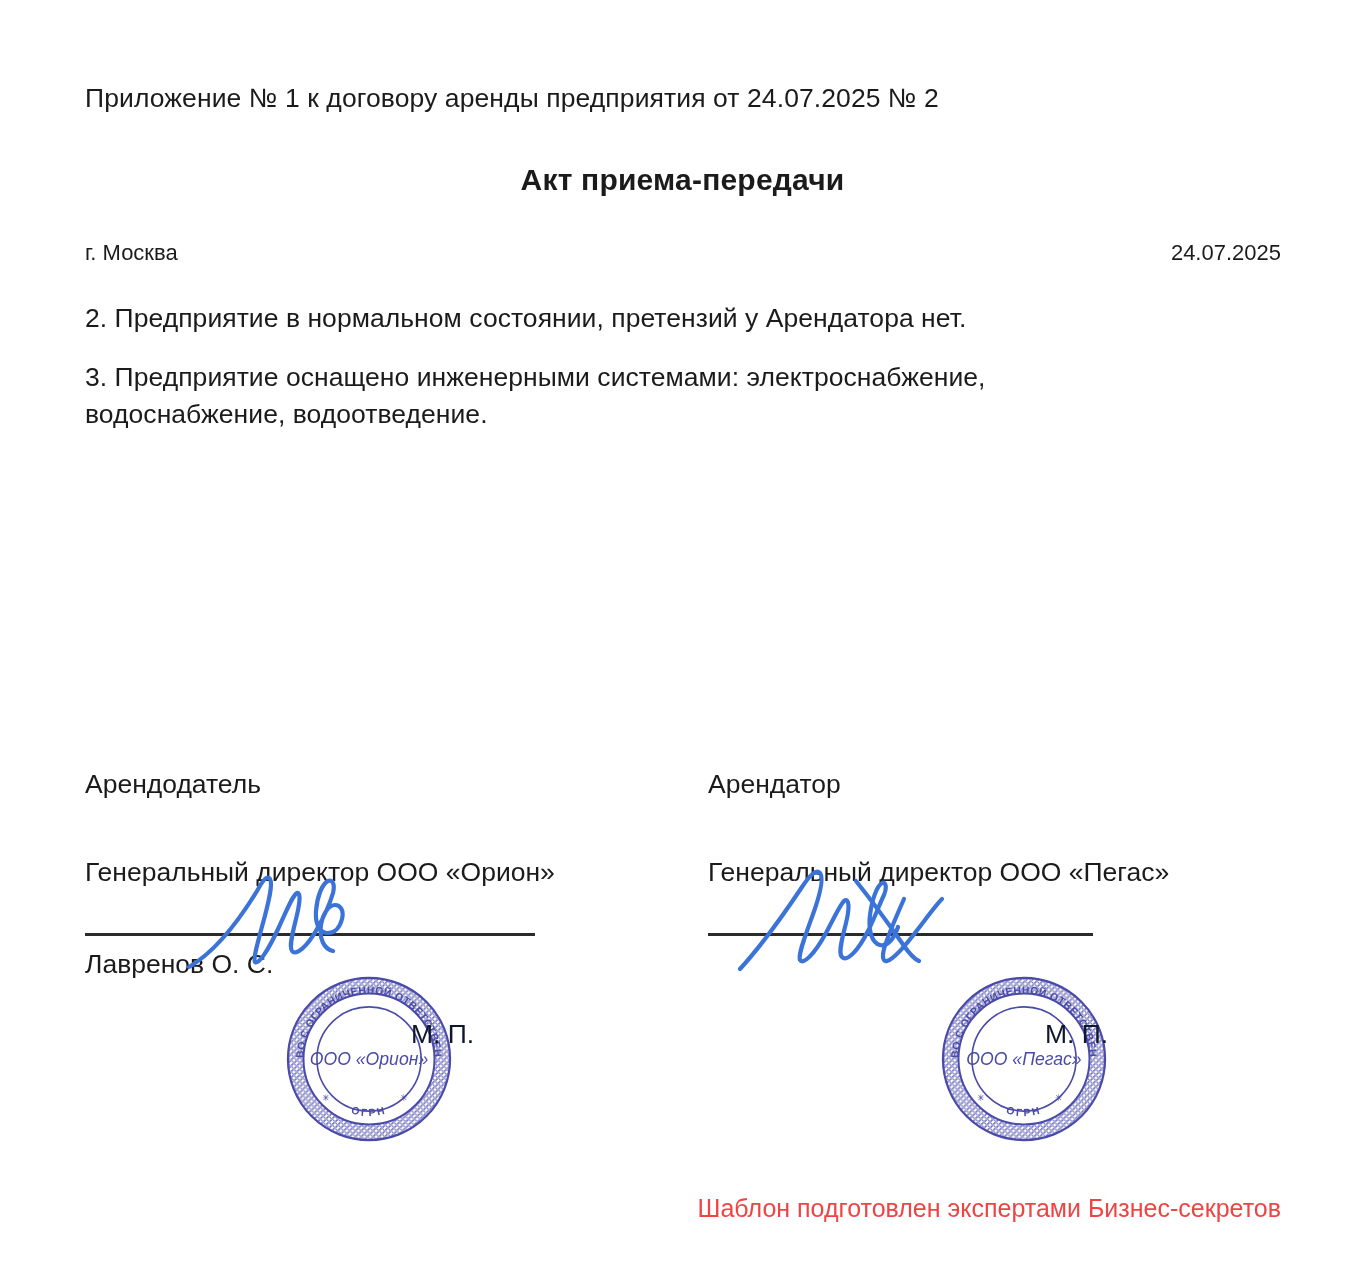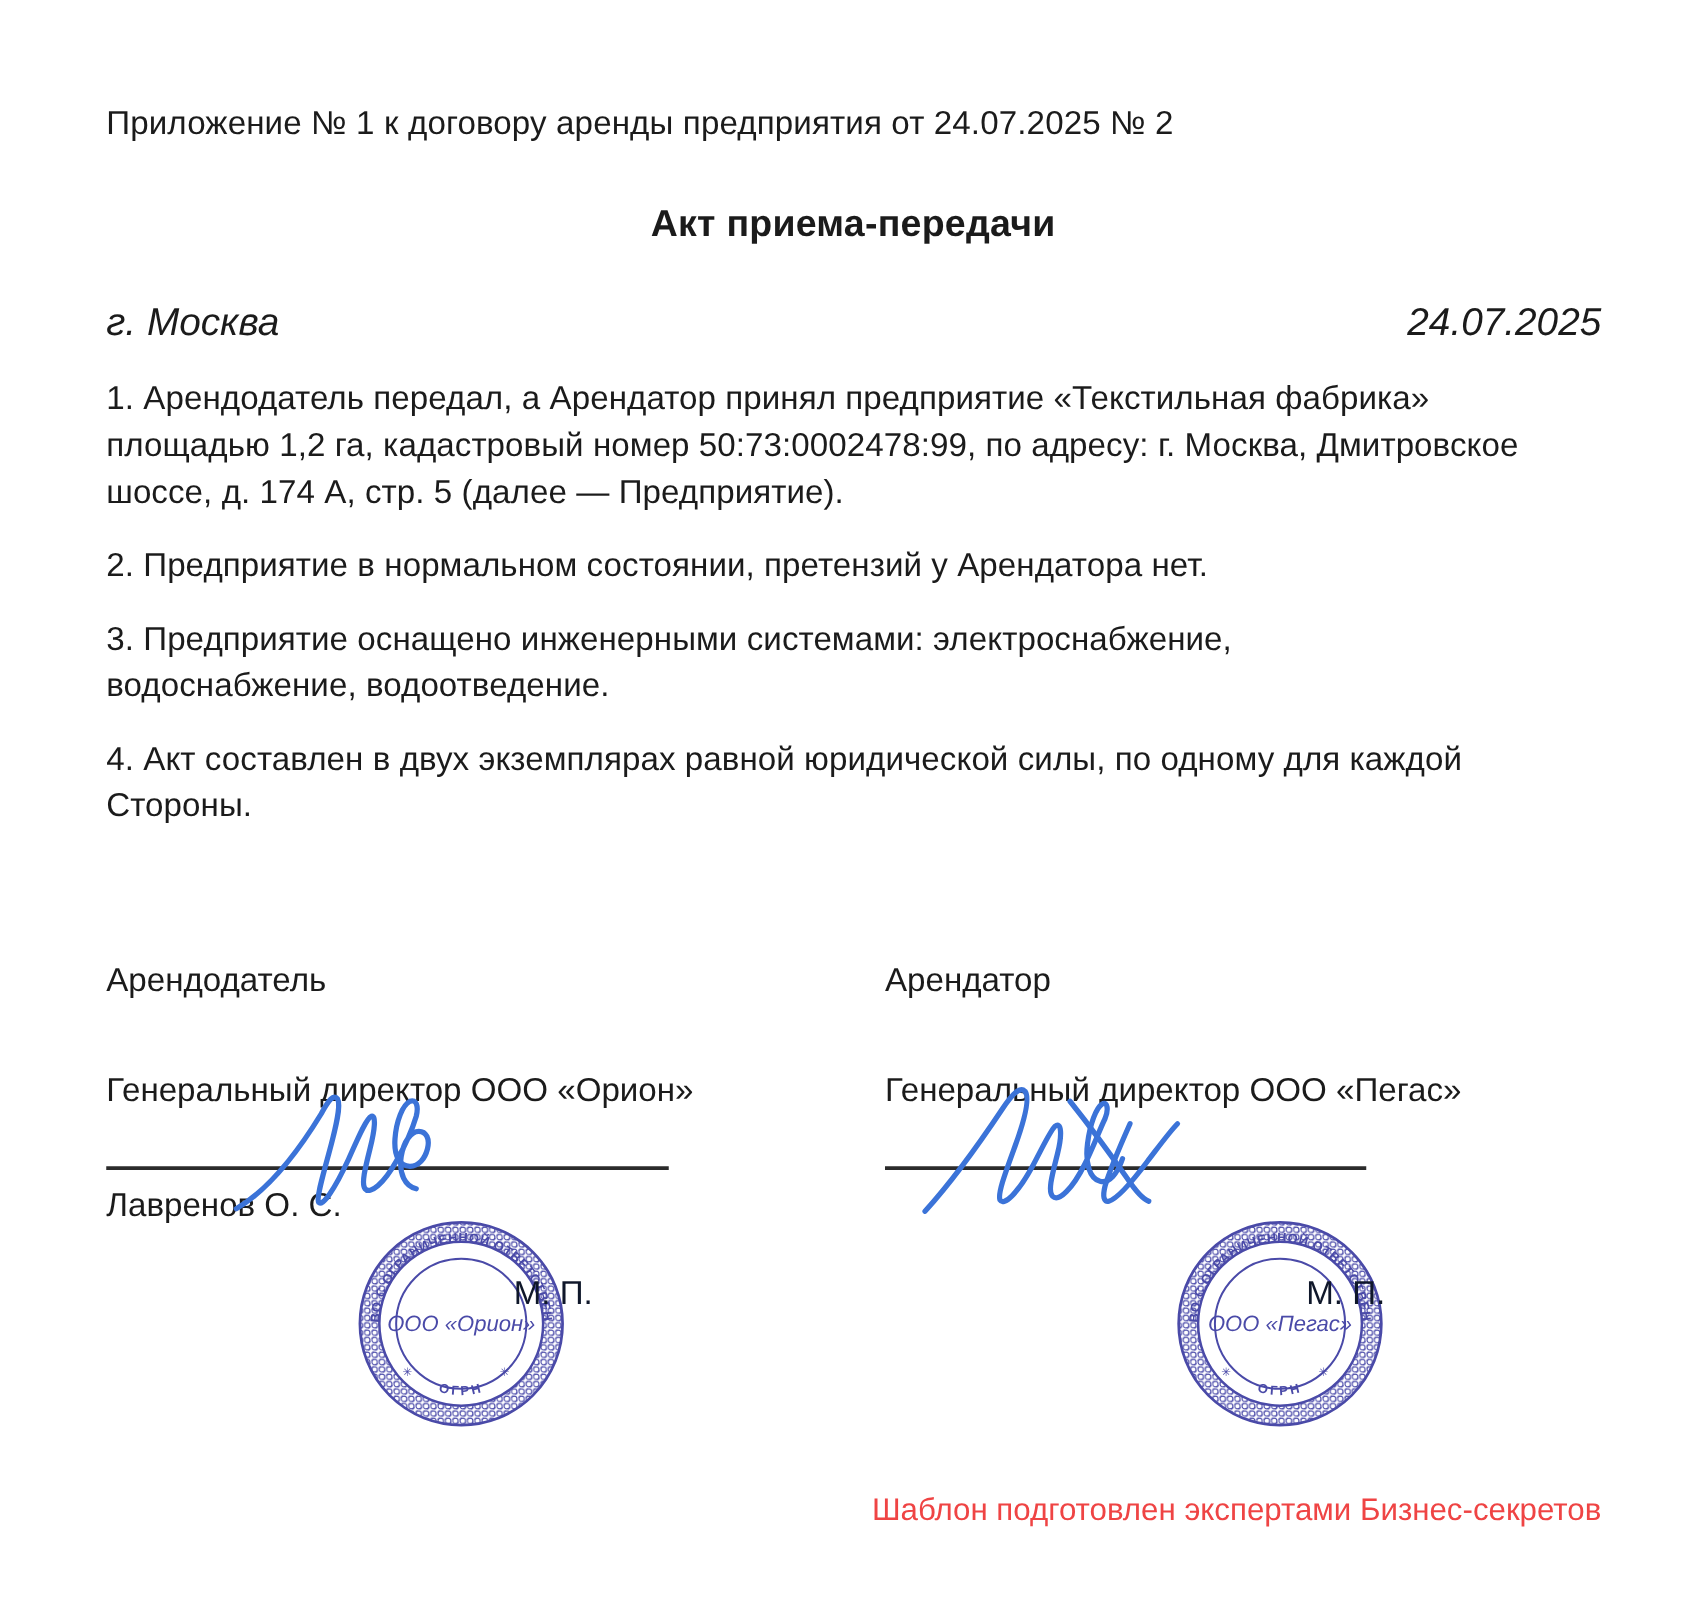--- a/index.html
+++ b/index.html
@@ -43,23 +43,22 @@
 
   
   .placedate {
     position: absolute;
     left: 85px;
     top: 239px;
     width: 1196px;
     display: flex;
     justify-content: space-between;
     align-items: flex-end;
-    font-size: 31px;
-    line-height: 1.25;
-    font-style: italic;
+    font-size: 22px;
+    line-height: 1.25;
   }
 
   
   .body-block {
     position: absolute;
     left: 85px;
     top: 300px;
     width: 1200px;
   }
   .para {
@@ -172,24 +171,22 @@
   <div class="appendix-line">Приложение № 1 к договору аренды предприятия от 24.07.2025 № 2</div>
 
   <h1 class="doc-title">Акт приема-передачи</h1>
 
   <div class="placedate">
     <span>г. Москва</span>
     <span>24.07.2025</span>
   </div>
 
   <div class="body-block">
-    <p class="para p1">1. Арендодатель передал, а Арендатор принял предприятие «Текстильная фабрика» площадью 1,2 га, кадастровый номер 50:73:0002478:99, по адресу: г. Москва, Дмитровское шоссе, д. 174 А, стр. 5 (далее — Предприятие).</p>
     <p class="para p2">2. Предприятие в нормальном состоянии, претензий у Арендатора нет.</p>
     <p class="para p3">3. Предприятие оснащено инженерными системами: электроснабжение, водоснабжение, водоотведение.</p>
-    <p class="para p4">4. Акт составлен в двух экземплярах равной юридической силы, по одному для каждой Стороны.</p>
   </div>
 
   <div class="sig-area">
 
     <div class="sig-col left">
       <div class="sig-role">Арендодатель</div>
       <div class="sig-position">Генеральный директор ООО «Орион»</div>
 
       <div class="sig-line-wrap">
         <div class="sig-line"></div>

